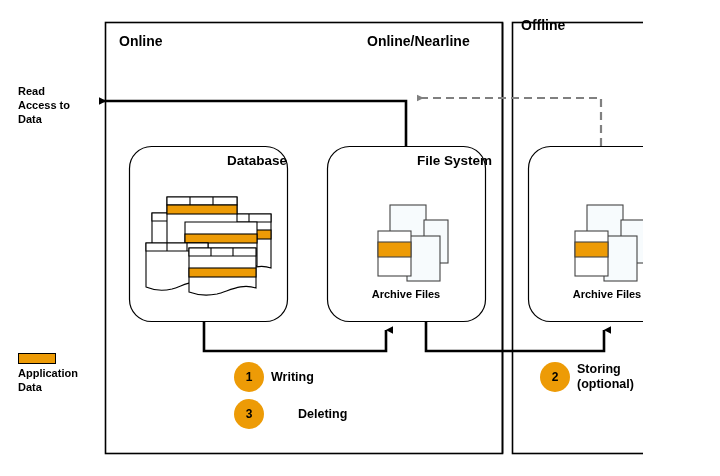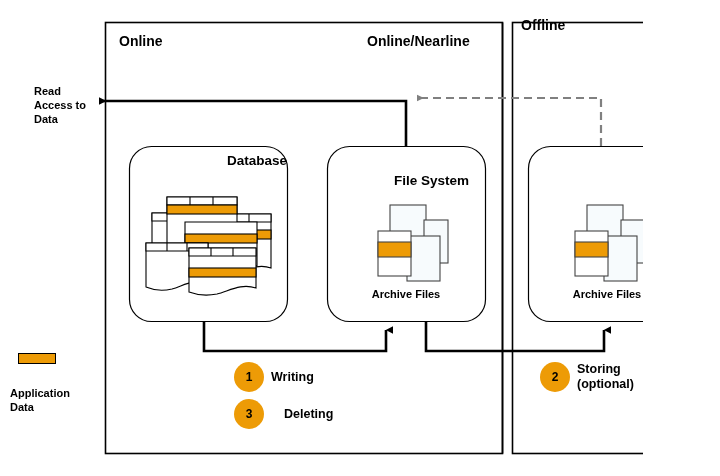--- a/index.html
+++ b/index.html
@@ -184,36 +184,36 @@
     <circle cx="249" cy="377" r="15" fill="#ED9B06"></circle>
     <circle cx="249" cy="414" r="15" fill="#ED9B06"></circle>
     <circle cx="555" cy="377" r="15" fill="#ED9B06"></circle>
   </svg>
 
   <div class="txt zone-title" style="left:119px; top:33px;">Online</div>
   <div class="txt zone-title" style="left:367px; top:33px;">Online/Nearline</div>
   <div class="txt zone-title" style="left:521px; top:17px;">Offline</div>
 
   <div class="txt box-title" style="left:129px; top:153px; width:158px;">Database</div>
-  <div class="txt box-title" style="left:311px; top:153px; width:158px;margin-top:20px;">File System</div>
+  <div class="txt box-title" style="left:334px; top:153px; width:158px;">File System</div>
   <div class="txt box-title" style="left:528px; top:153px; width:158px;">Store</div>
 
   <div class="txt icon-caption" style="left:327px; top:288px; width:158px;">Archive Files</div>
   <div class="txt icon-caption" style="left:528px; top:288px; width:158px;">Archive Files</div>
 
-  <div class="txt side-label" style="left:34px; top:85px; width:80px;">Read
+  <div class="txt side-label" style="left:18px; top:85px; width:80px;">Read
 Access to
 Data</div>
 
   <div class="legend-swatch" style="left:18px; top:353px; width:38px; height:11px;"></div>
-  <div class="txt legend-label" style="left:10px; top:367px; width:90px;margin-top:20px;">Application
+  <div class="txt legend-label" style="left:18px; top:367px; width:90px;">Application
 Data</div>
 
   <div class="step-num" style="left:235px; top:370px;">1</div>
   <div class="step-num" style="left:235px; top:407px;">3</div>
   <div class="step-num" style="left:541px; top:370px;">2</div>
 
   <div class="txt step-label" style="left:271px; top:370px;">Writing</div>
-  <div class="txt step-label" style="left:263px; top:407px;padding-left:21px;">Deleting</div>
+  <div class="txt step-label" style="left:277px; top:407px;padding-left:21px;">Deleting</div>
   <div class="txt step-label" style="left:577px; top:362px;">Storing
 (optional)</div>
 
 </div>
 
 </body></html>

